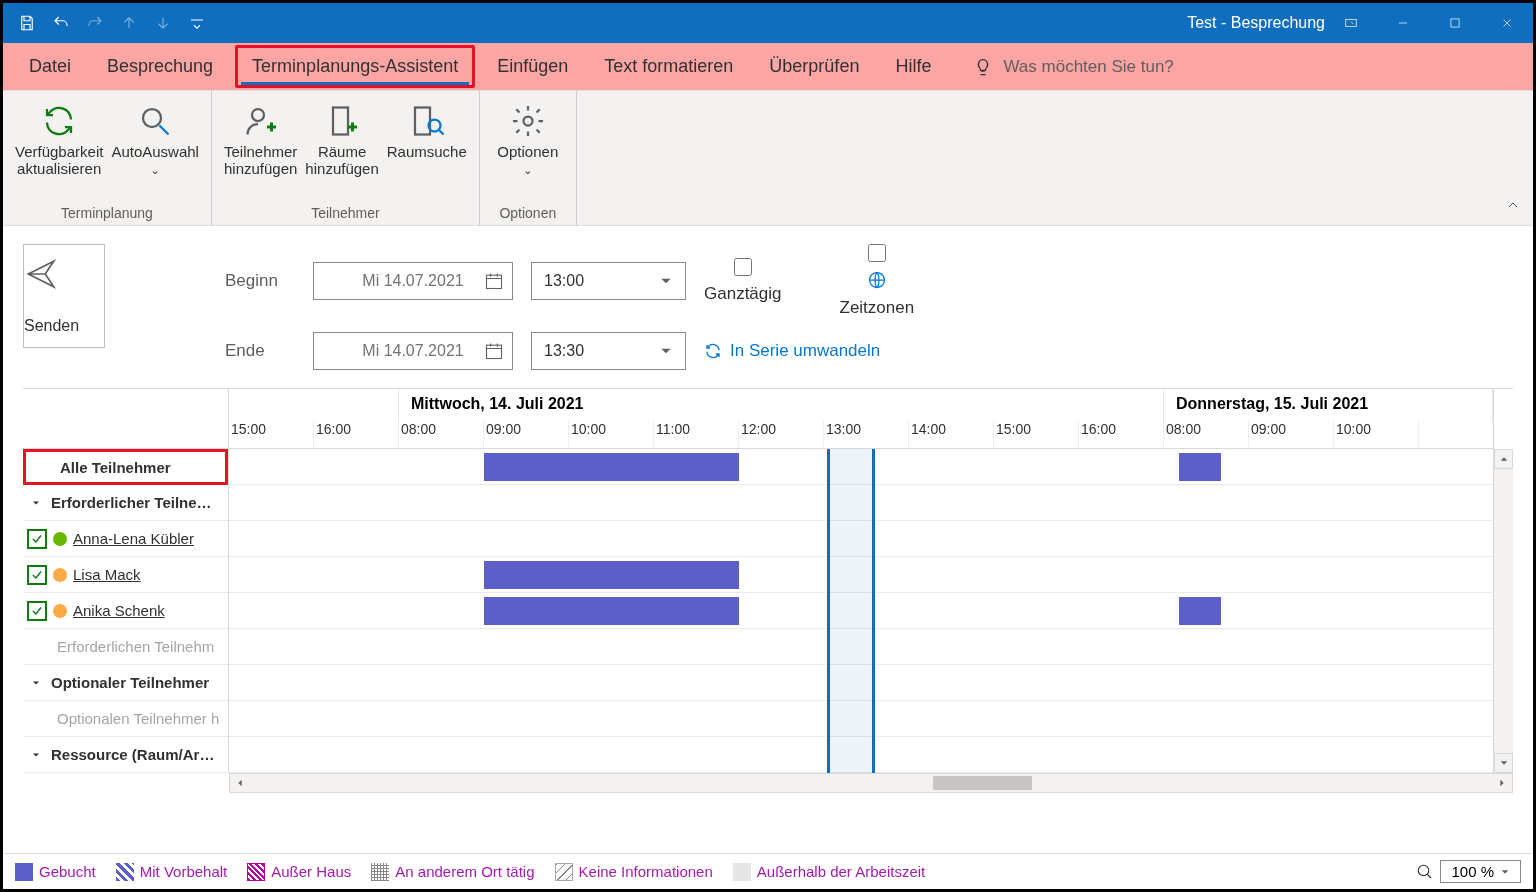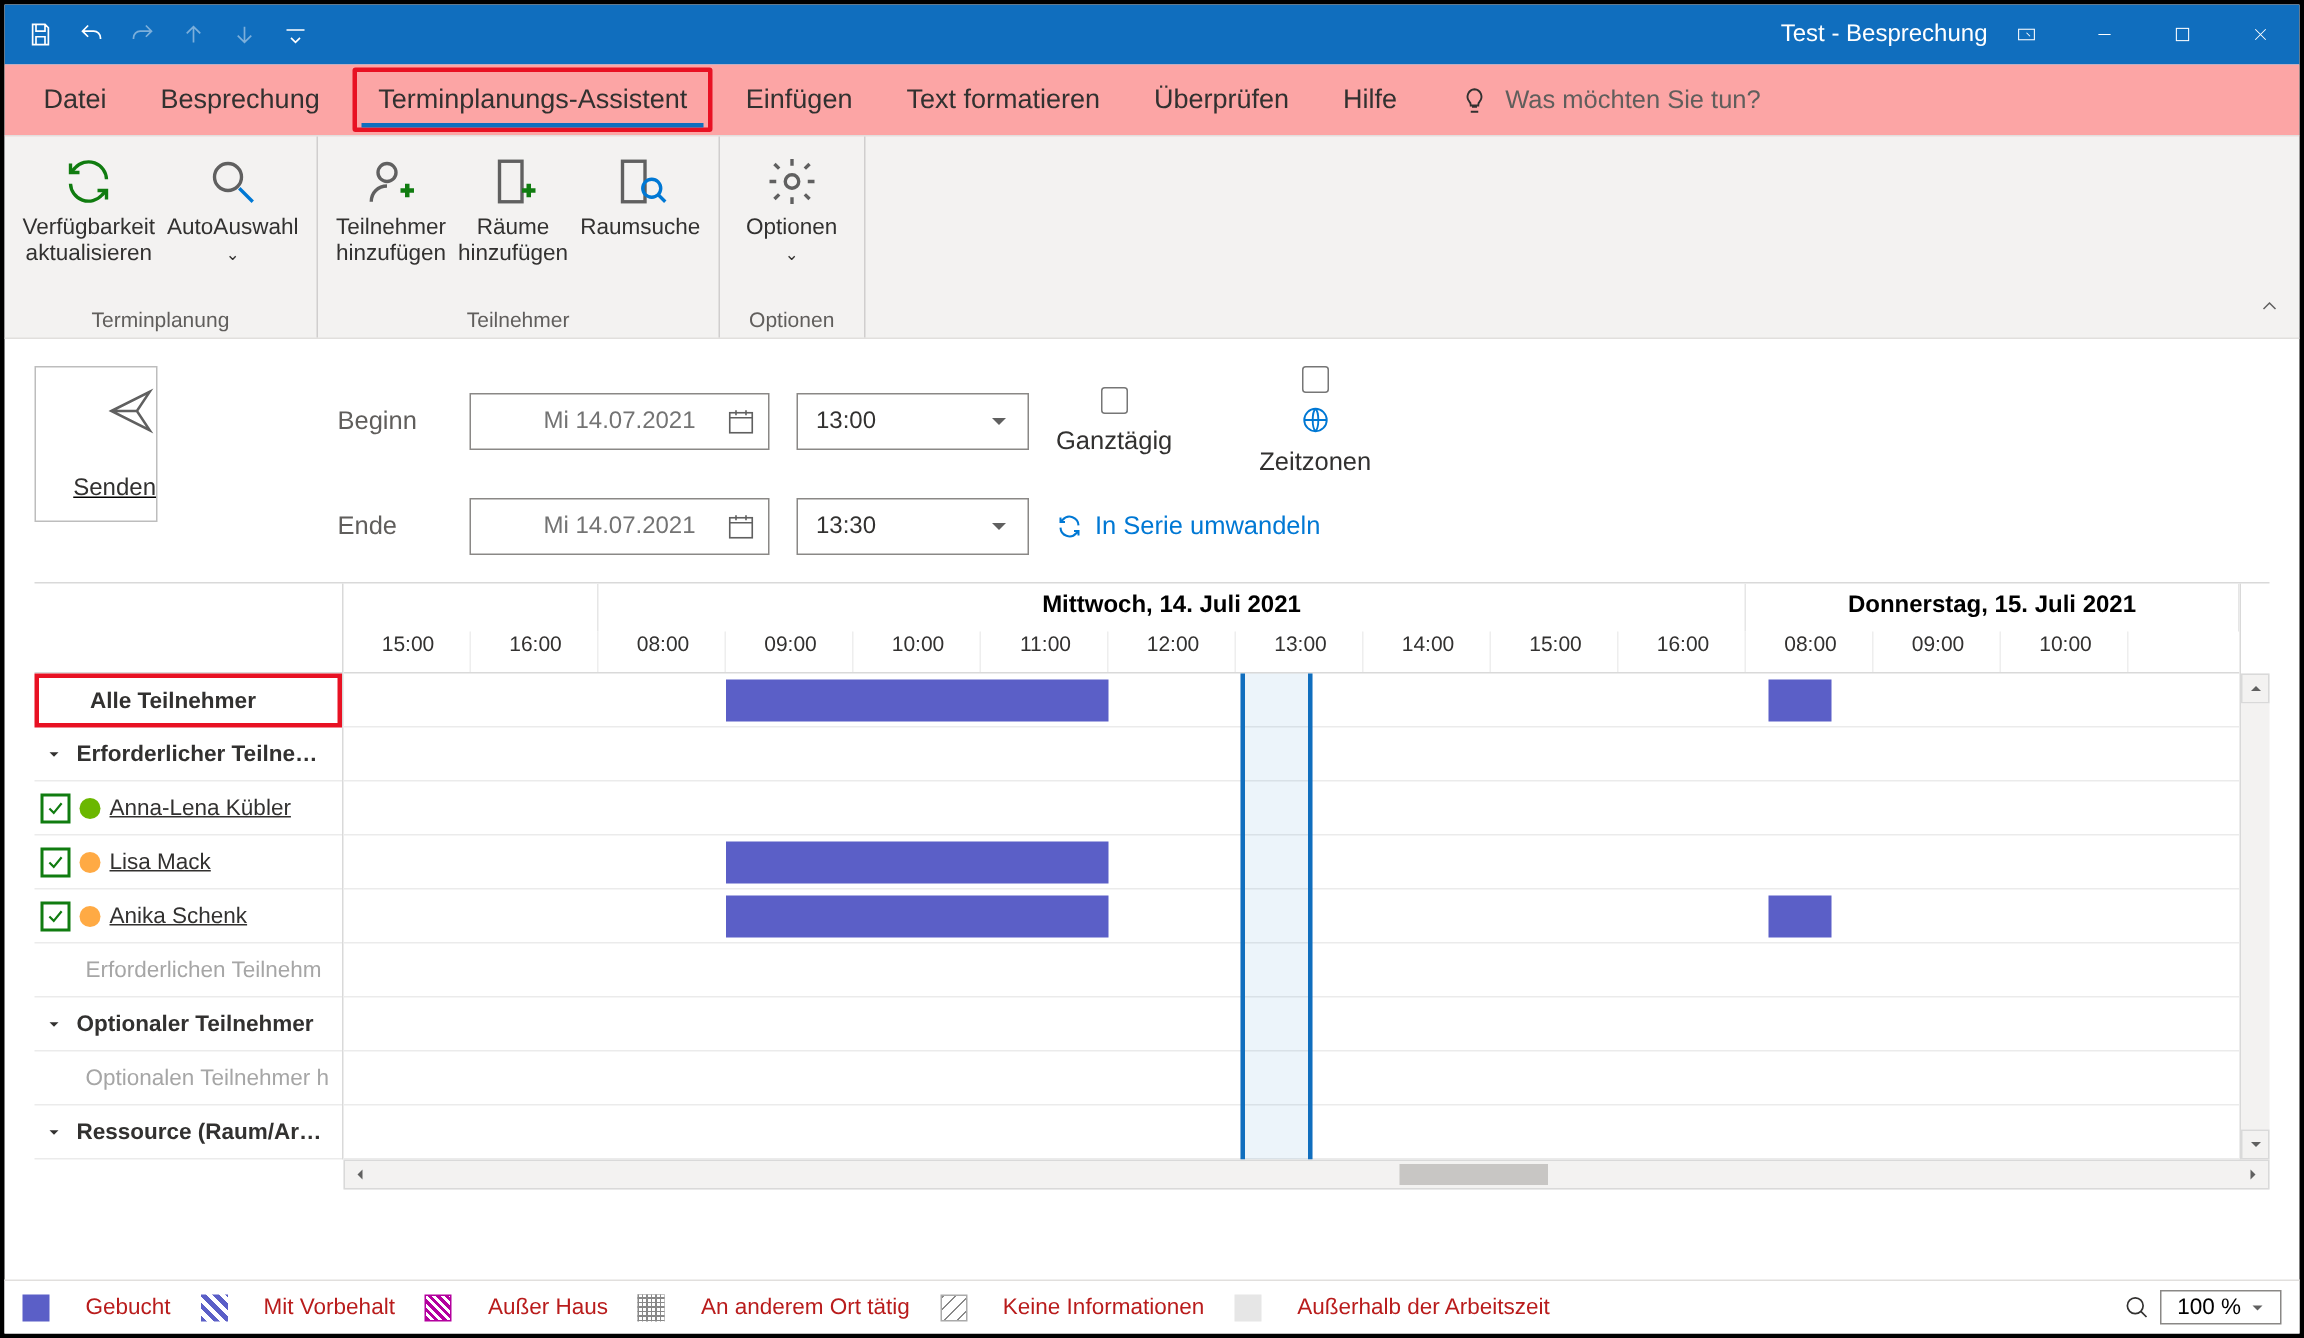--- a/index.html
+++ b/index.html
@@ -30,21 +30,21 @@
   .ribbon-group-label { text-align: center; font-size: 14px; color: #605e5c; padding: 2px 0; }
   .ribbon-btn { display: flex; flex-direction: column; align-items: center; justify-content: flex-start; padding: 4px 4px; cursor: pointer; min-width: 80px; }
   .ribbon-btn-icon { height: 44px; display: flex; align-items: center; justify-content: center; }
   .ribbon-btn-icon svg { width: 36px; height: 36px; fill: none; stroke: #606060; stroke-width: 1.5; }
   .ribbon-btn-label { font-size: 15px; color: #323130; text-align: center; line-height: 1.15; white-space: pre-line; }
   .collapse-btn { position: absolute; right: 12px; bottom: 8px; cursor: pointer; }
   .collapse-btn svg { width: 16px; height: 16px; fill: none; stroke: #606060; stroke-width: 1.5; }
 
   
   .dt-area { padding: 18px 20px; display: flex; gap: 20px; align-items: flex-start; }
-  .send-btn { width: 82px; height: 104px; border: 1px solid #bdbdbd; display: flex; flex-direction: column; align-items: flex-end; justify-content: center; gap: 26px; cursor: pointer; text-decoration: underline; }
+  .send-btn { width: 82px; height: 104px; border: 1px solid #bdbdbd; display: flex; flex-direction: column; align-items: flex-start; justify-content: center; gap: 26px; cursor: pointer; }
   .send-btn svg { width: 34px; height: 34px; fill: none; stroke: #606060; stroke-width: 1.2; }
   .send-btn span { font-size: 16px; color: #323130; }
   .dt-fields { display: flex; flex-direction: column; gap: 14px; margin-left: 100px; }
   .dt-row { display: flex; align-items: center; gap: 18px; }
   .dt-label { width: 70px; font-size: 17px; color: #605e5c; }
   .date-input { width: 200px; height: 38px; border: 1px solid #8a8886; display: flex; align-items: center; justify-content: center; position: relative; cursor: pointer; background: #fff; }
   .date-input span { font-size: 16px; color: #737373; }
   .date-input svg { position: absolute; right: 8px; width: 20px; height: 20px; fill: none; stroke: #606060; stroke-width: 1.3; }
   .time-input { width: 155px; height: 38px; border: 1px solid #8a8886; display: flex; align-items: center; padding: 0 12px; justify-content: space-between; cursor: pointer; background: #fff; }
   .time-input span { font-size: 16px; color: #323130; }
@@ -66,21 +66,21 @@
   .attendee-row .expand { width: 18px; display:flex; justify-content:center; }
   .attendee-row .expand svg { width: 12px; height: 12px; fill: #323130; }
   .attendee-check { width: 20px; height: 20px; border: 2px solid #107c10; display: flex; align-items: center; justify-content: center; }
   .attendee-check svg { width: 14px; height: 14px; fill: none; stroke: #107c10; stroke-width: 2.5; }
   .status-icon { width: 14px; height: 14px; border-radius: 50%; }
   .status-free { background: #6bb700; }
   .status-away { background: #ffaa44; }
   .attendee-name { text-decoration: underline; cursor: pointer; }
   .placeholder-row { color: #a6a6a6; padding-left: 34px; }
 
-  .timeline-col { flex: 1; position: relative; overflow: hidden; text-align: center; }
+  .timeline-col { flex: 1; position: relative; overflow: hidden; }
   .day-header { height: 32px; display: flex; font-size: 16px; font-weight: 700; }
   .day-header div { padding: 6px 12px; border-right: 1px solid #e6e6e6; }
   .time-header { height: 28px; display: flex; border-bottom: 1px solid #d9d9d9; }
   .time-cell { width: 85px; font-size: 14px; color: #323130; border-right: 1px solid #eee; padding-left: 2px; }
   .grid-rows { position: relative; }
   .grid-row { height: 36px; border-bottom: 1px solid #ebebeb; position: relative; }
   .busy-block { position: absolute; height: 28px; top: 4px; background: #5b5fc7; }
   .selection-box { position: absolute; top: 0; bottom: 0; border-left: 3px solid #106ebe; border-right: 3px solid #106ebe; background: rgba(16,110,190,0.08); pointer-events: none; }
   
   .vscroll { width: 20px; border-left: 1px solid #d9d9d9; display: flex; flex-direction: column; }
@@ -89,21 +89,21 @@
   .vscroll-track { flex:1; background:#f3f2f1; }
 
   .hscroll { height: 20px; margin: 0 20px 0 226px; display: flex; border: 1px solid #d9d9d9; background:#f3f2f1; }
   .hscroll-btn { width: 20px; display:flex; align-items:center; justify-content:center; cursor:pointer; }
   .hscroll-btn svg { width:10px; height:10px; fill:#606060; }
   .hscroll-track { flex:1; position:relative; }
   .hscroll-thumb { position:absolute; left:55%; width:8%; top:2px; bottom:2px; background:#c8c6c4; }
 
   
   .status-bar { position: absolute; bottom: 3px; left: 3px; right: 3px; height: 36px; border-top: 1px solid #e1dfdd; display: flex; align-items: center; padding: 0 12px; gap: 20px; font-size: 15px; background:#fff; }
-  .legend-item { display: flex; align-items: center; gap: 24px; color: #b91c1c; }
+  .legend-item { display: flex; align-items: center; gap: 6px; color: #a21caf; }
   .swatch { width: 18px; height: 18px; }
   .sw-busy { background: #5b5fc7; }
   .sw-tent { background: repeating-linear-gradient(45deg,#5b5fc7 0 3px,#fff 3px 6px); }
   .sw-oof { background: repeating-linear-gradient(45deg,#b4009e 0 2px,#fff 2px 4px); border:1px solid #b4009e; }
   .sw-else { background: repeating-linear-gradient(0deg,#888 0 1px,transparent 1px 3px), repeating-linear-gradient(90deg,#888 0 1px,transparent 1px 3px); }
   .sw-noinfo { background: repeating-linear-gradient(135deg,#888 0 1px,transparent 1px 6px); border:1px solid #aaa; }
   .sw-outside { background: #e6e6e6; }
   .zoom-group { margin-left: auto; display: flex; align-items: center; gap: 6px; }
   .zoom-group svg { width: 18px; height: 18px; fill: none; stroke: #323130; stroke-width: 1.5; }
   .zoom-field { border: 1px solid #8a8886; padding: 2px 10px; font-size: 15px; display:flex; align-items:center; gap:6px; }

